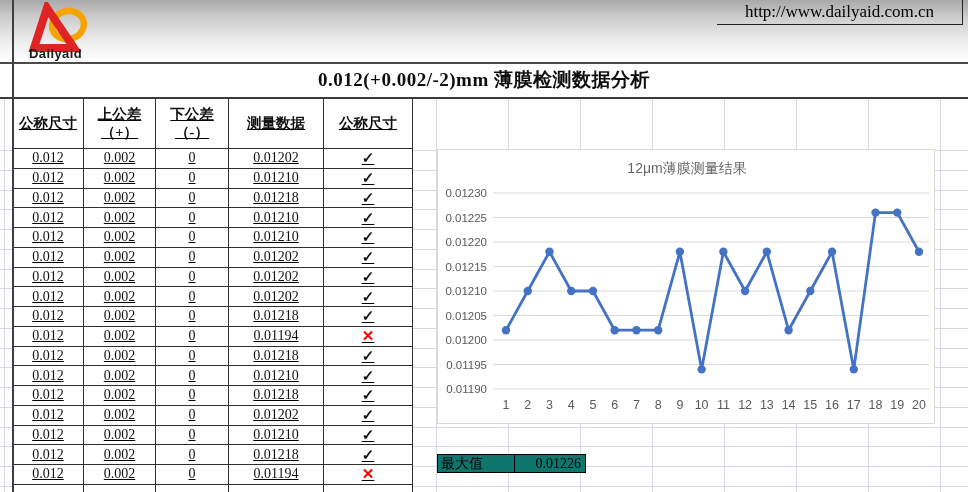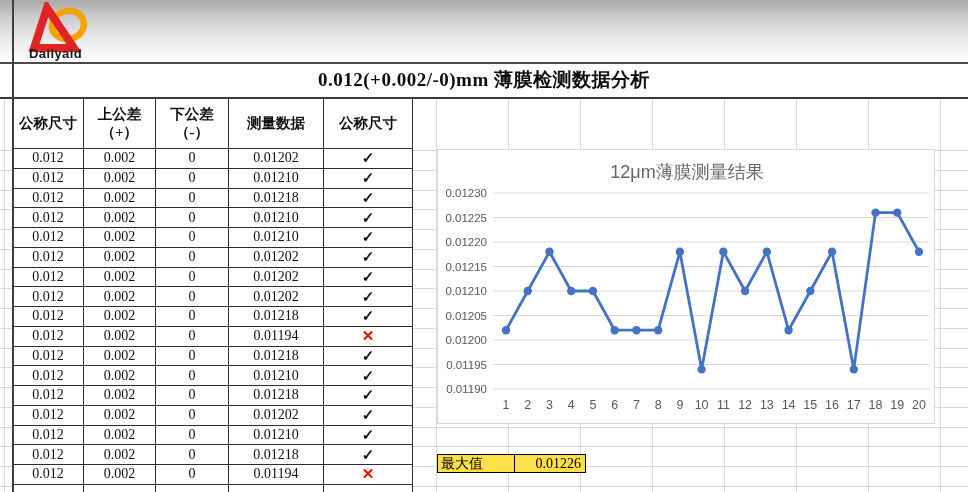--- a/index.html
+++ b/index.html
@@ -26,50 +26,50 @@
   }
   .vline-left{position:absolute;left:12px;top:0;width:1.5px;height:492px;background:#3f3f3f;z-index:8;}
   
   #title-row{
     position:absolute;left:0;top:62px;width:968px;height:35px;z-index:5;background:#fff;
     border-bottom:2px solid #3a3a3a;
     display:flex;align-items:center;justify-content:center;
     font-weight:bold;font-size:19px;color:#0d0d0d;letter-spacing:.5px;
   }
   
-  #table-wrap{position:absolute;left:12px;top:97px;width:402px;height:395px;overflow:hidden;z-index:4;}
+  #table-wrap{position:absolute;left:12px;top:97px;width:402px;height:395px;overflow:hidden;z-index:4;text-decoration:underline;}
   table.mtable{border-collapse:collapse;table-layout:fixed;width:400px;background:#fff;}
   .mtable th,.mtable td{
     border:1px solid #2e2e2e;padding:0;text-align:center;vertical-align:middle;
     font-size:14px;color:#111;background:#fff;
   }
   .mtable thead tr{height:51px;}
   .mtable tbody tr{height:19.75px;}
   .mtable th{font-weight:600;font-size:14.5px;line-height:1.25;}
   .mtable td.pass{font-weight:bold;font-size:15px;}
   .mtable td.fail{color:#ff0000;font-weight:bold;font-size:15px;}
   .c0{width:71px;} .c1{width:72px;} .c2{width:73px;} .c3{width:95px;} .c4{width:89px;}
   
   #chart-box{
     position:absolute;left:437px;top:149px;width:498px;height:275px;z-index:3;
     background:#fff;border:1px solid #d9d9d9;box-sizing:border-box;
   }
   #chart-title{
     position:absolute;left:0;top:10px;width:498px;text-align:center;
     font-family:"Liberation Sans","DejaVu Sans",sans-serif;
-    font-size:18px;color:#666;
+    font-size:14px;color:#666;
   }
   #chart-svg{position:absolute;left:0;top:0;}
   .tick-label{font-family:"Liberation Sans","DejaVu Sans",sans-serif;fill:#595959;font-size:11.5px;}
   .xtick-label{font-family:"Liberation Sans","DejaVu Sans",sans-serif;fill:#595959;font-size:12.5px;}
   
   #stats{position:absolute;left:437px;top:454px;z-index:5;}
   .stat-row{display:flex;}
   .stat-cell{
-    background:#fde047;border:1px solid #000;box-sizing:border-box;height:19px;
+    background:#0f766e;border:1px solid #000;box-sizing:border-box;height:19px;
     font-size:14px;color:#000;line-height:17px;
   }
   .stat-label{width:77px;padding-left:3px;border-right:none;}
   .stat-value{width:72px;text-align:right;padding-right:4px;}
   .stat-row + .stat-row .stat-cell{border-top:none;}
 </style>
 </head>
 <body>
 
 <div id="grid-layer">
@@ -121,25 +121,26 @@
   </div>
 
 <div id="top-band">
   <div id="logo">
     <svg width="110" height="60" viewBox="0 0 110 60">
       <ellipse cx="42" cy="23" rx="16" ry="14" fill="none" stroke="#f4a300" stroke-width="6.5" transform="rotate(-14 42 23)"></ellipse>
       <path d="M21,6 L48,46 L8,46 Z" fill="none" stroke="#e02424" stroke-width="8" stroke-linejoin="miter"></path>
     </svg>
     <div id="logo-text">Dailyaid</div>
   </div>
+  <div id="url-cell">http://www.dailyaid.com.cn</div>
 </div>
 
 <div class="vline-left"></div>
 
-<div id="title-row">0.012(+0.002/-0)mm 薄膜检测数据分析</div>
+<div id="title-row">0.012(+0.002/-2)mm 薄膜检测数据分析</div>
 
 <div id="table-wrap">
   <table class="mtable">
     <colgroup>
         <col class="c0">
         <col class="c1">
         <col class="c2">
         <col class="c3">
         <col class="c4">
       </colgroup>

